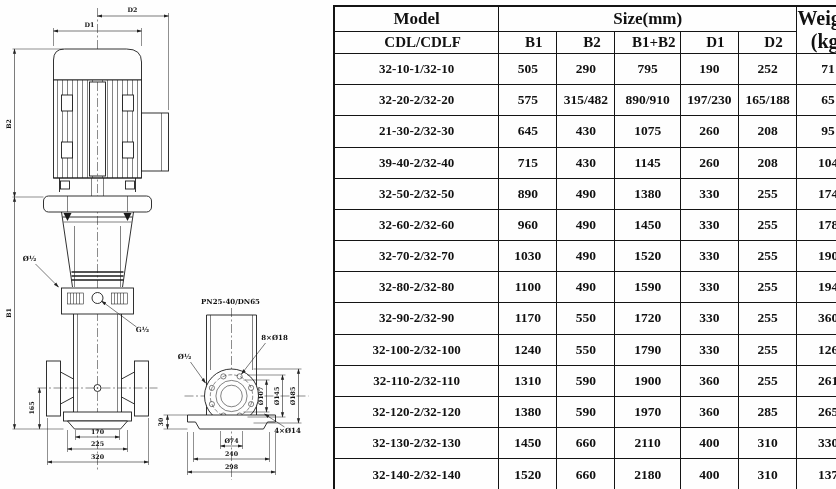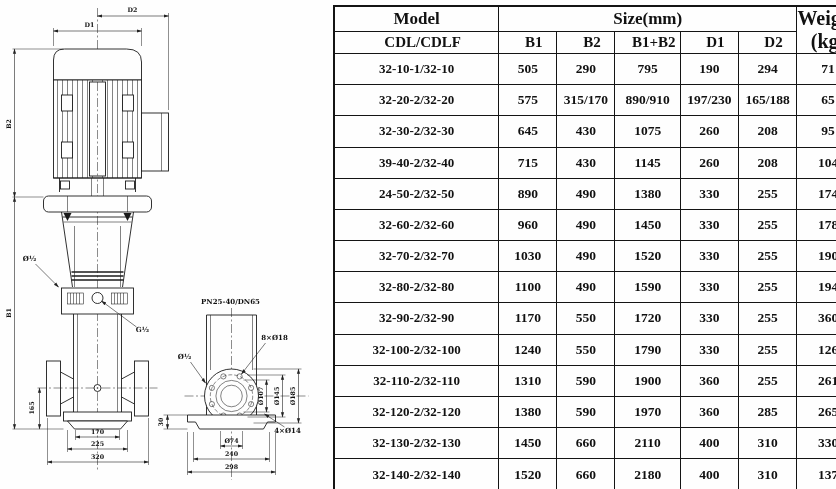--- a/index.html
+++ b/index.html
@@ -272,52 +272,52 @@
           <th class="h2">D2</th>
         </tr>
       </thead>
       <tbody>
           <tr>
             <td class="model-col">32-10-1/32-10</td>
             <td>505</td>
             <td>290</td>
             <td>795</td>
             <td>190</td>
-            <td>294</td>
+            <td>252</td>
             <td>71</td>
           </tr>
           <tr>
             <td class="model-col">32-20-2/32-20</td>
             <td>575</td>
-            <td>315/170</td>
+            <td>315/482</td>
             <td>890/910</td>
             <td>197/230</td>
             <td>165/188</td>
             <td>65</td>
           </tr>
           <tr>
-            <td class="model-col">32-30-2/32-30</td>
+            <td class="model-col">21-30-2/32-30</td>
             <td>645</td>
             <td>430</td>
             <td>1075</td>
             <td>260</td>
             <td>208</td>
             <td>95</td>
           </tr>
           <tr>
             <td class="model-col">39-40-2/32-40</td>
             <td>715</td>
             <td>430</td>
             <td>1145</td>
             <td>260</td>
             <td>208</td>
             <td>104</td>
           </tr>
           <tr>
-            <td class="model-col">24-50-2/32-50</td>
+            <td class="model-col">32-50-2/32-50</td>
             <td>890</td>
             <td>490</td>
             <td>1380</td>
             <td>330</td>
             <td>255</td>
             <td>174</td>
           </tr>
           <tr>
             <td class="model-col">32-60-2/32-60</td>
             <td>960</td>

